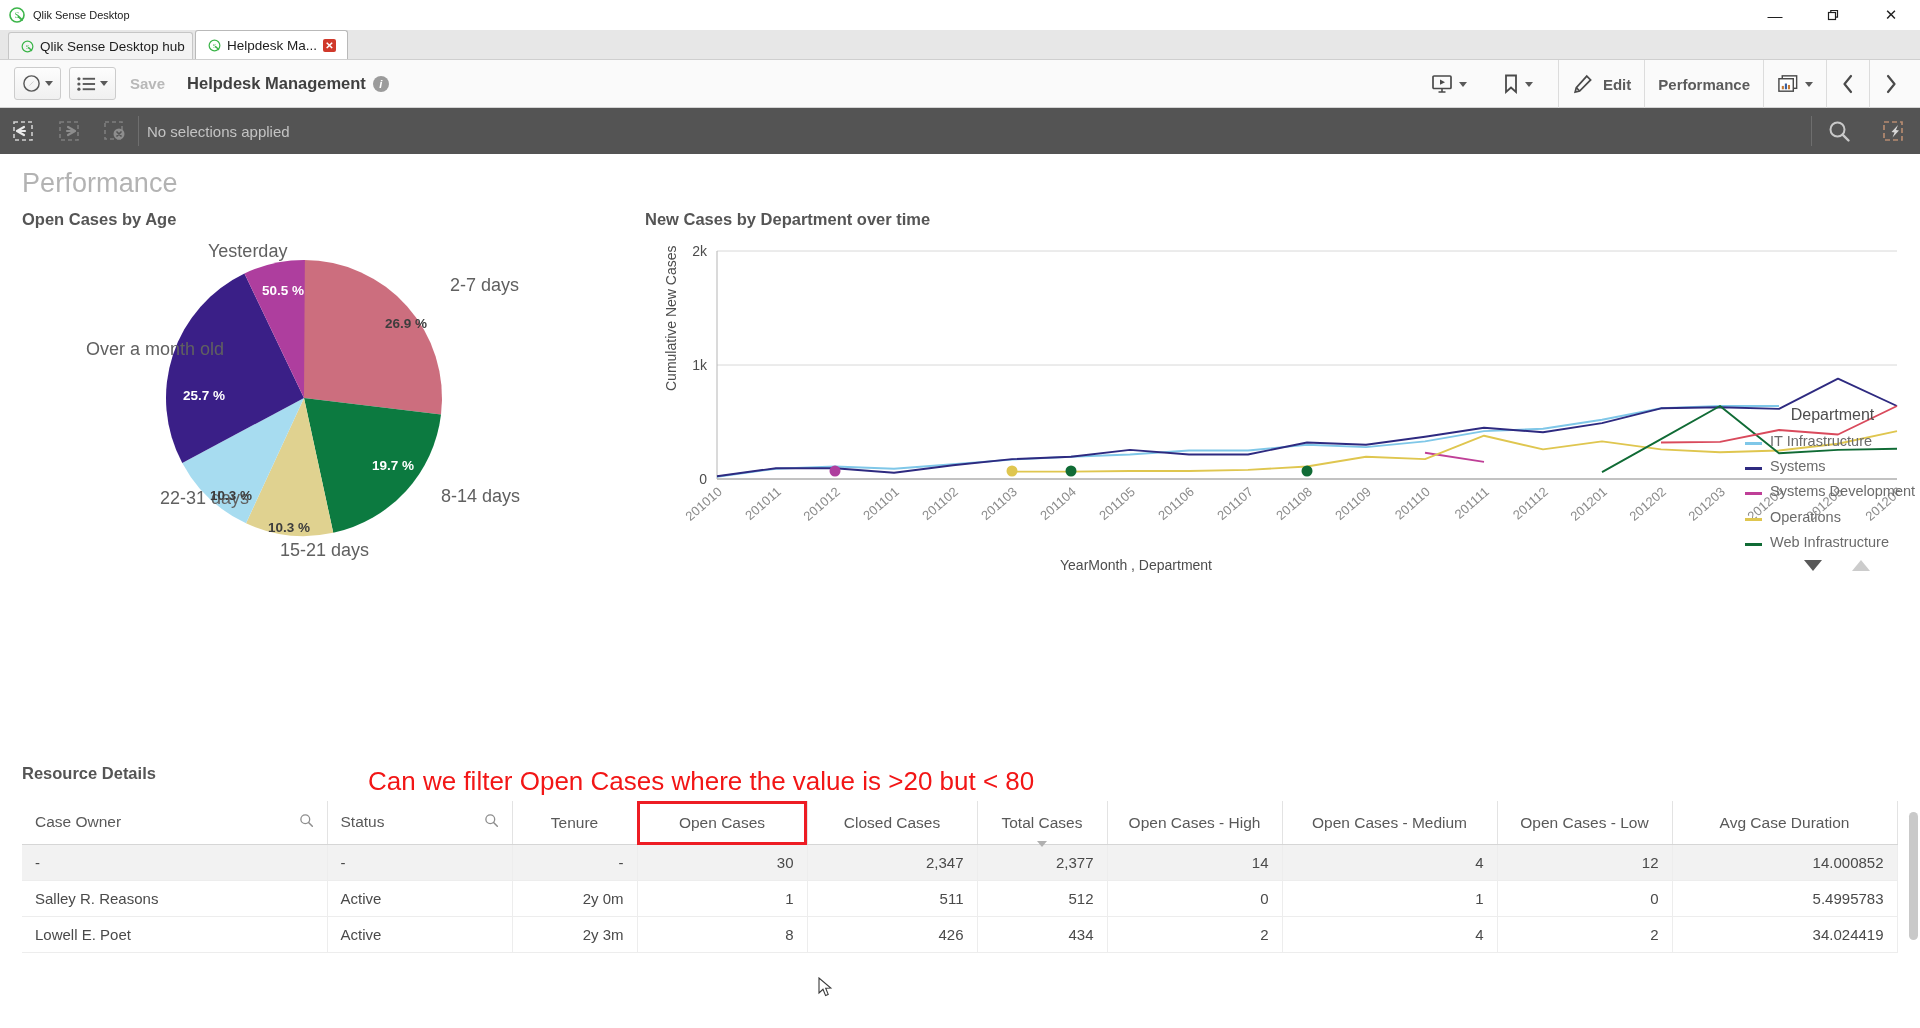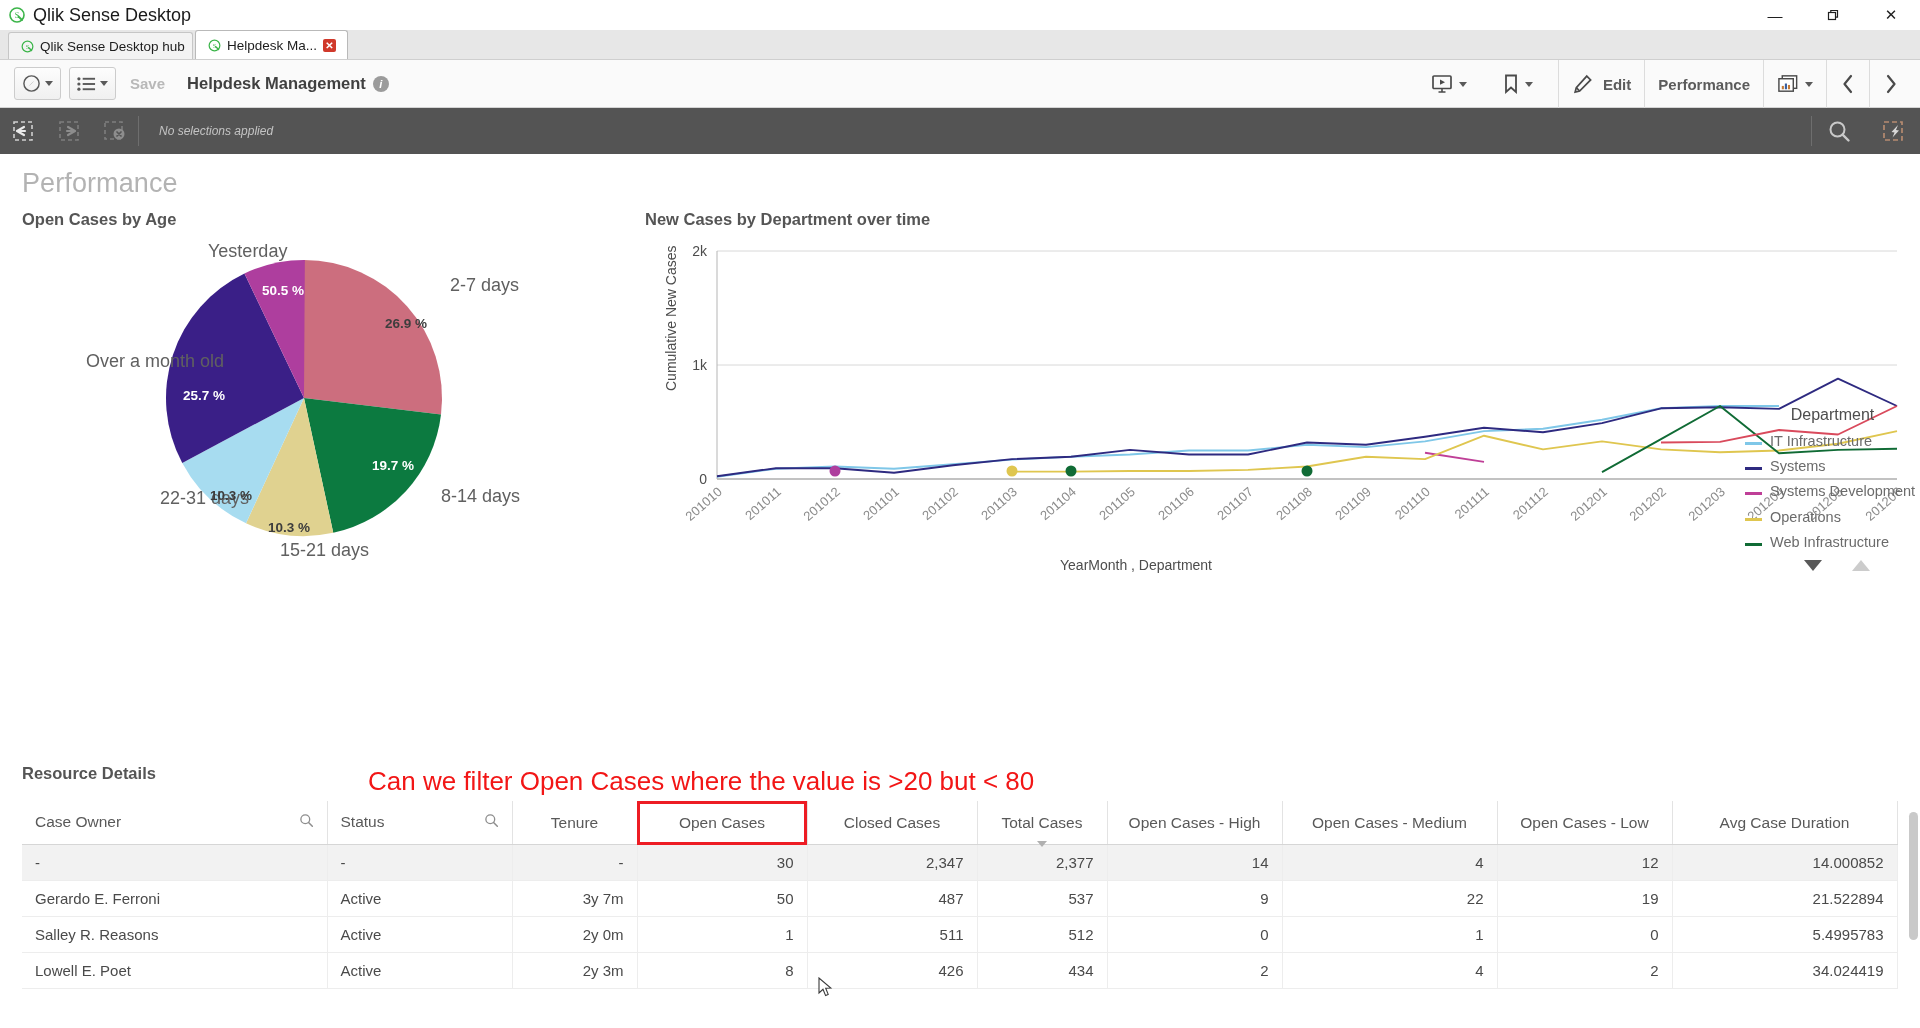--- a/index.html
+++ b/index.html
@@ -12,21 +12,21 @@
   
   .titlebar {
     height: 30px; background: #ffffff;
     display: flex; align-items: center;
     border-bottom: 0; position: relative;
   }
   .titlebar .app-ico {
     width: 18px; height: 18px; margin-left: 8px; margin-right: 7px;
     display: flex; align-items: center; justify-content: center;
   }
-  .titlebar .title-text { font-size: 18px; color: #1a1a1a; text-align: center; }
+  .titlebar .title-text { font-size: 11px; color: #1a1a1a; text-align: center; }
   .winbtns { position: absolute; right: 0; top: 0; height: 30px; display: flex; }
   .winbtn {
     width: 58px; height: 30px; display: flex;
     align-items: center; justify-content: center;
     font-size: 15px; color: #202020;
   }
 
   
   .tabstrip {
     height: 30px; background: #e7e7e7;
@@ -85,21 +85,21 @@
   .seg.plain { border-left: none; }
 
   
   .selbar {
     height: 46px; background: #545454; display: flex; align-items: center;
   }
   .sel-ico {
     width: 46px; height: 46px; display: flex; align-items: center; justify-content: center;
   }
   .sel-div { width: 1px; height: 30px; background: #6e6e6e; }
-  .sel-text { color: #c3c3c3; font-size: 12px; margin-left: 20px; font-style: italic; }
+  .sel-text { color: #c3c3c3; font-size: 15px; margin-left: 8px; }
   .sel-right { margin-left: auto; display: flex; align-items: center; }
 
   
   .sheet { position: relative; height: calc(1028px - 30px - 30px - 48px - 46px); background: #fff; overflow: hidden; }
   .sheet-head { font-size: 27px; color: #b3b3b3; padding: 14px 0 0 22px; letter-spacing: .1px; }
 
   .obj-title { font-size: 16.5px; font-weight: bold; color: #555; }
 
   
   .pie-block { position: absolute; left: 22px; top: 56px; width: 620px; }
@@ -350,21 +350,21 @@
             <path d="M282,155 L160.24381075197647,219.95714263881592 A138,138 0 0 1 222.45906569602766,30.505513607188007 Z" fill="#3a1f87"></path>
             <path d="M282,155 L222.45906569602766,30.505513607188007 A138,138 0 0 1 282.8670738672472,17.002724001853068 Z" fill="#ae3e9e"></path>
           </g>
       </svg>
       
       <span class="pie-lbl" style="left:186px;top:-2px;">Yesterday</span>
       <span class="pie-lbl" style="left:428px;top:32px;">2-7 days</span>
       <span class="pie-lbl" style="left:419px;top:243px;">8-14 days</span>
       <span class="pie-lbl" style="left:258px;top:297px;text-align:right;">15-21 days</span>
       <span class="pie-lbl" style="left:138px;top:245px;">22-31 days</span>
-      <span class="pie-lbl" style="left:64px;top:96px;margin-top:12px;">Over a month old</span>
+      <span class="pie-lbl" style="left:64px;top:96px;">Over a month old</span>
       
       <span class="pie-pct" style="left:240px;top:40px;color:#ffffff;">50.5 %</span>
       <span class="pie-pct" style="left:363px;top:73px;color:#3d3d3d;">26.9 %</span>
       <span class="pie-pct" style="left:350px;top:215px;color:#ffffff;">19.7 %</span>
       <span class="pie-pct" style="left:246px;top:277px;color:#3d3d3d;">10.3 %</span>
       <span class="pie-pct" style="left:188px;top:245px;color:#3d3d3d;">10.3 %</span>
       <span class="pie-pct" style="left:161px;top:145px;color:#ffffff;">25.7 %</span>
     </div>
   </div>
 
@@ -491,32 +491,20 @@
             <td class="">-</td>
             <td class="">30</td>
             <td class="">2,347</td>
             <td class="">2,377</td>
             <td class="">14</td>
             <td class="">4</td>
             <td class="">12</td>
             <td class="">14.000852</td>
           </tr>
           <tr>
-            <td class="l">Gerardo E. Ferroni</td>
-            <td class="l">Active</td>
-            <td class="">3y 7m</td>
-            <td class="">50</td>
-            <td class="">487</td>
-            <td class="">537</td>
-            <td class="">9</td>
-            <td class="">22</td>
-            <td class="">19</td>
-            <td class="">21.522894</td>
-          </tr>
-          <tr>
             <td class="l">Salley R. Reasons</td>
             <td class="l">Active</td>
             <td class="">2y 0m</td>
             <td class="">1</td>
             <td class="">511</td>
             <td class="">512</td>
             <td class="">0</td>
             <td class="">1</td>
             <td class="">0</td>
             <td class="">5.4995783</td>

